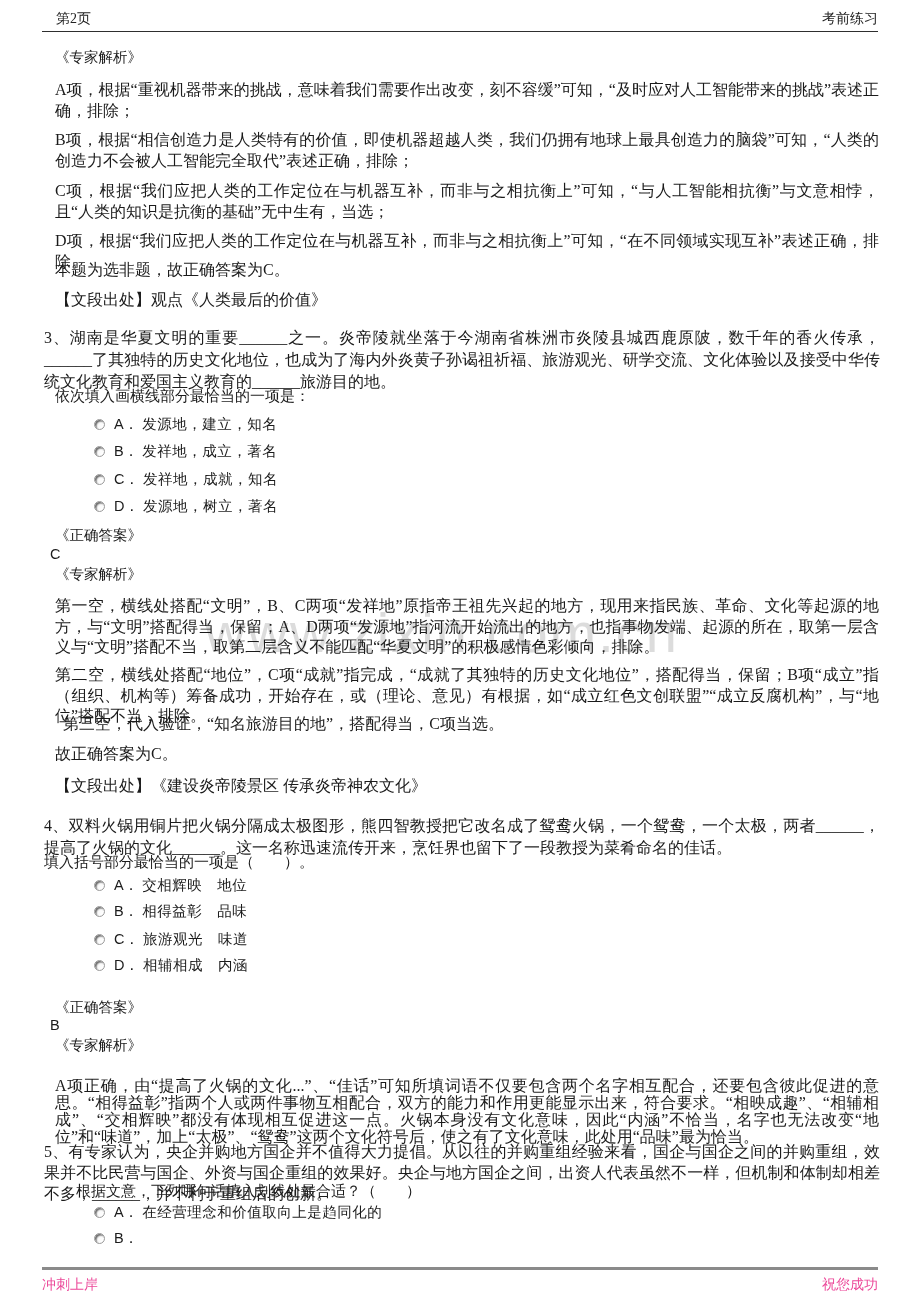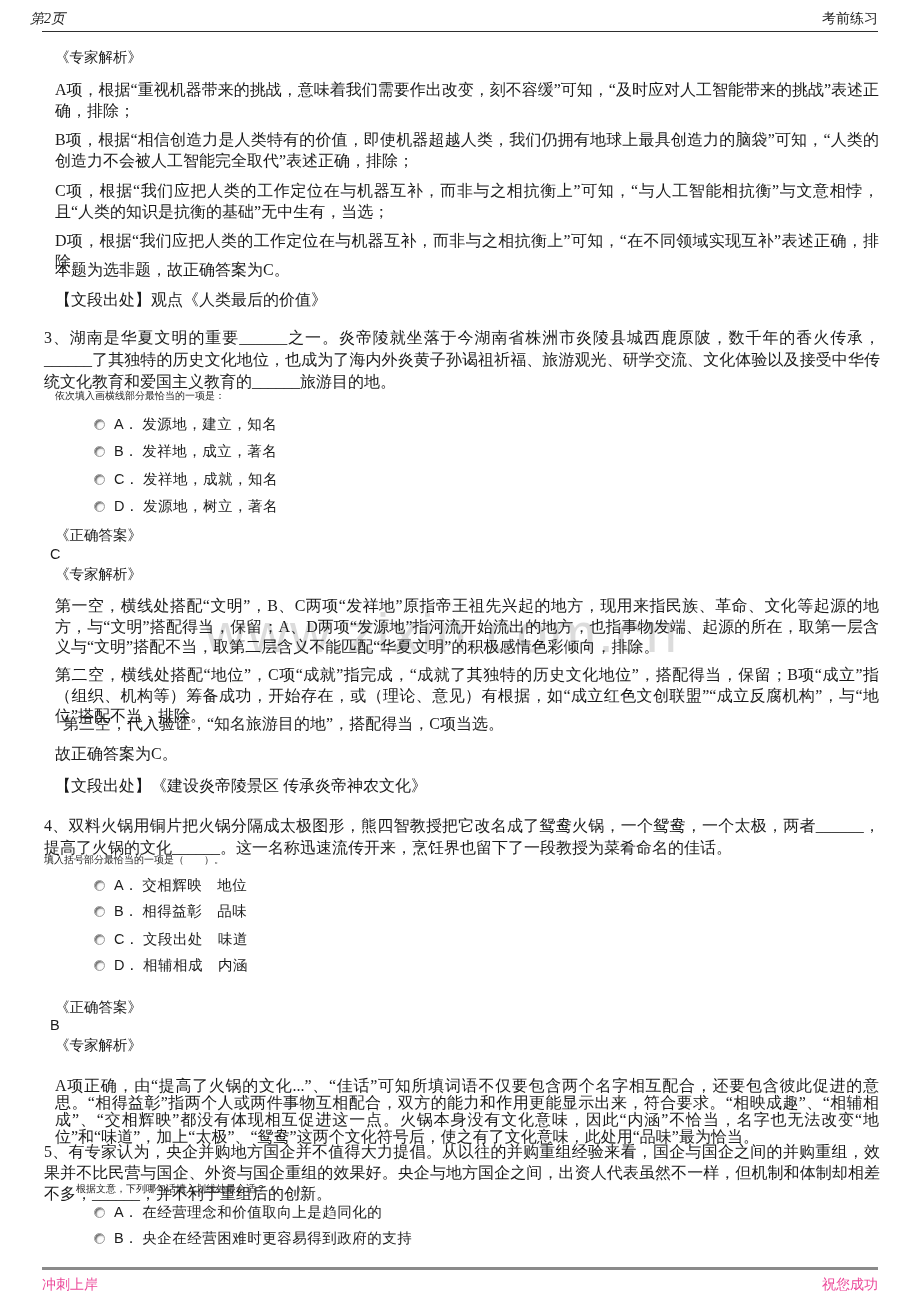--- a/index.html
+++ b/index.html
@@ -6,21 +6,21 @@
   html,body { width:920px; height:1302px; background:#ffffff; overflow:hidden; }
   body {
     position:relative;
     font-family:"Liberation Serif","DejaVu Serif",serif;
     color:#1b1b1b;
   }
   .abs { position:absolute; }
 
   
   .hdr-text { top:10px; font-size:14px; color:#222; }
-  .hdr-left { left:30px;font-style:italic; }
+  .hdr-left { left:56px; }
   .hdr-right { right:42px; }
   .hdr-rule { top:31px; left:42px; width:836px; height:1px; background:#2e2e2e; }
   .ftr-rule { top:1267px; left:42px; width:836px; height:3px; background:#8a8a8a; }
   .ftr-text { top:1276px; font-size:14px; color:#ec4899; }
 
   
   .watermark {
     top:600px; left:205px;
     font-family:"Liberation Sans","DejaVu Sans",sans-serif;
     font-size:56px; letter-spacing:2px;
@@ -30,21 +30,21 @@
 
   
   .para {
     left:55px; width:824px;
     font-size:16px; line-height:20.5px;
     text-align:justify; z-index:2;
   }
   .stem { left:44px; width:836px; line-height:22px; }
   .label { left:55px; font-size:14.5px; z-index:2; }
   .ansletter { left:50px; font-size:14.5px; z-index:2; font-family:"Liberation Sans",sans-serif; }
-  .prompt { z-index:2; font-size:10px; }
+  .prompt { z-index:2; font-size:15px; }
 
   
   .opt {
     left:94px; height:18px;
     display:flex; align-items:center;
     z-index:2; cursor:default;
   }
   .radio {
     width:11px; height:11px; border-radius:50%;
     background:#fcfcfc;
@@ -118,21 +118,21 @@
   <span class="txt">交相辉映　地位</span>
 </div>
 <div class="abs opt" style="top:902px;">
   <span class="radio"></span>
   <span class="key">B．</span>
   <span class="txt">相得益彰　品味</span>
 </div>
 <div class="abs opt" style="top:930px;">
   <span class="radio"></span>
   <span class="key">C．</span>
-  <span class="txt">文段出处　味道</span>
+  <span class="txt">旅游观光　味道</span>
 </div>
 <div class="abs opt" style="top:956px;">
   <span class="radio"></span>
   <span class="key">D．</span>
   <span class="txt">相辅相成　内涵</span>
 </div>
 
 <div class="abs label" style="top:998px;">《正确答案》</div>
 <div class="abs ansletter" style="top:1017px;">B</div>
 <div class="abs label" style="top:1036px;">《专家解析》</div>
@@ -142,18 +142,17 @@
 <div class="abs prompt" style="top:1182px; left:76px;text-align:right;">根据文意，下列哪句话填入划线处最合适？（　　）</div>
 
 <div class="abs opt" style="top:1203px;">
   <span class="radio"></span>
   <span class="key">A．</span>
   <span class="txt">在经营理念和价值取向上是趋同化的</span>
 </div>
 <div class="abs opt" style="top:1229px;">
   <span class="radio"></span>
   <span class="key">B．</span>
-  <span class="txt">央企在经营困难时更容易得到政府的支持</span>
 </div>
 
 <div class="abs ftr-rule"></div>
 <div class="abs ftr-text" style="left:42px;">冲刺上岸</div>
 <div class="abs ftr-text" style="right:42px;">祝您成功</div>
 
 </body></html>

